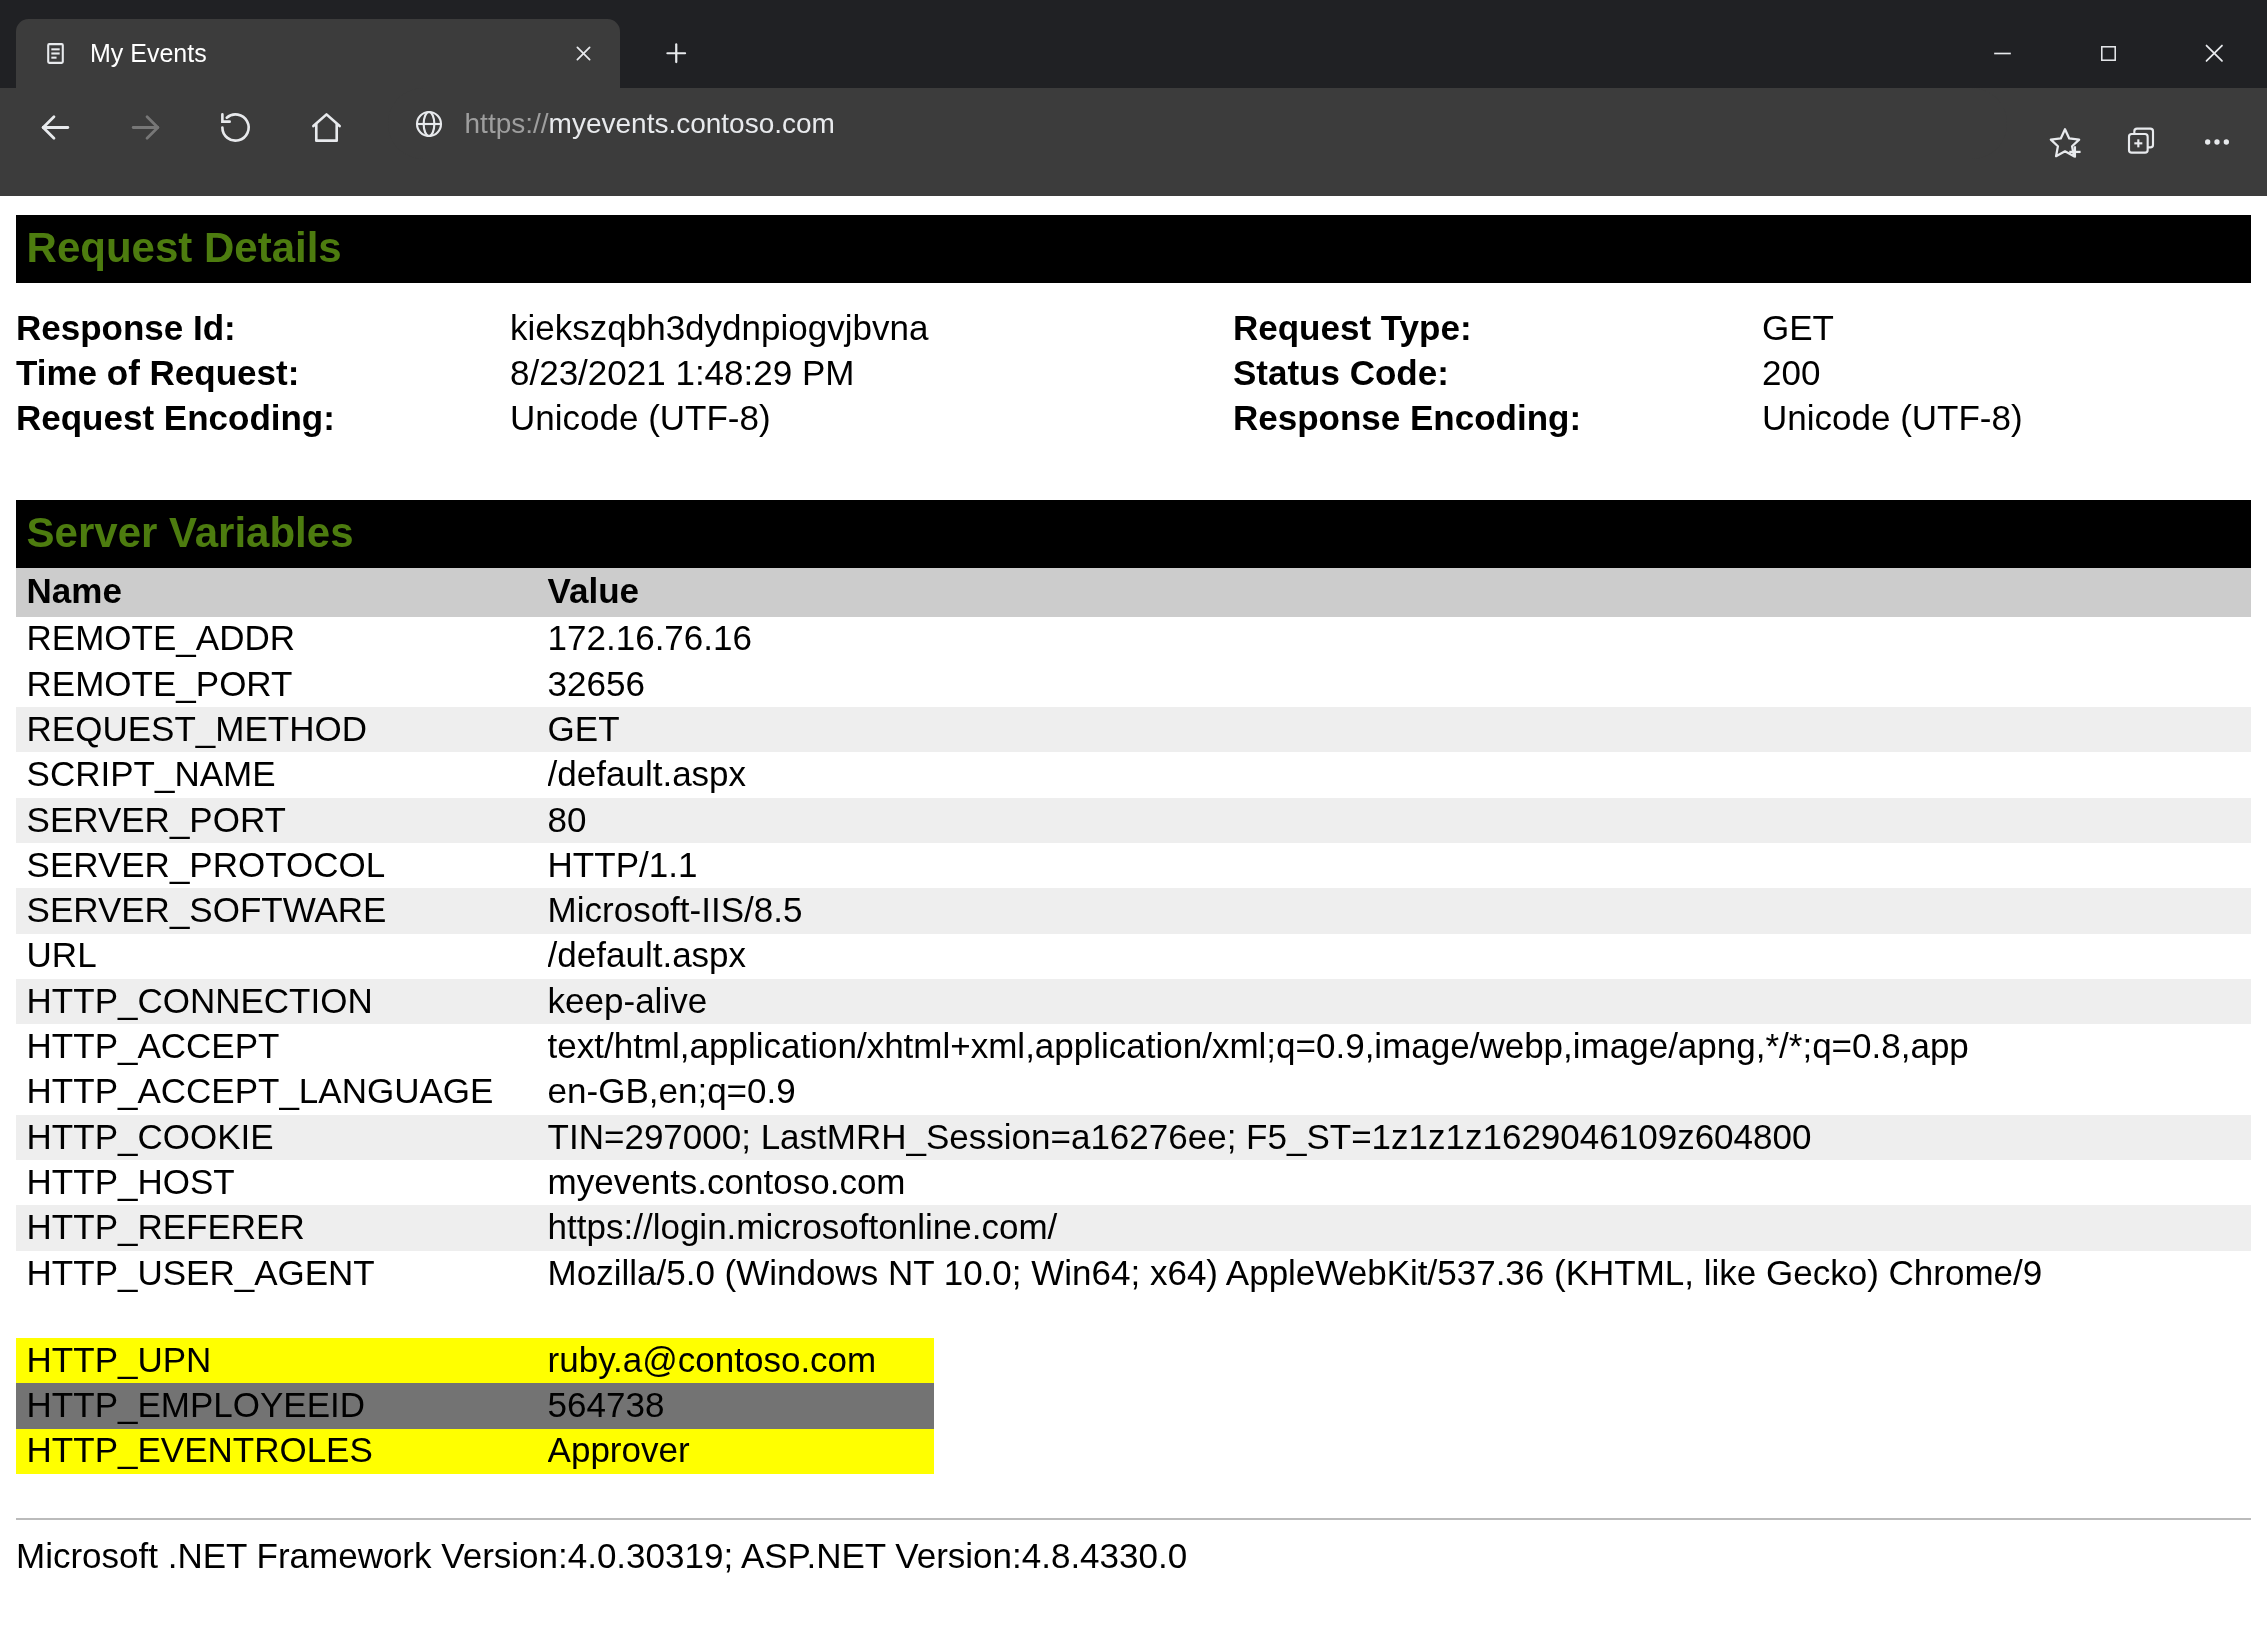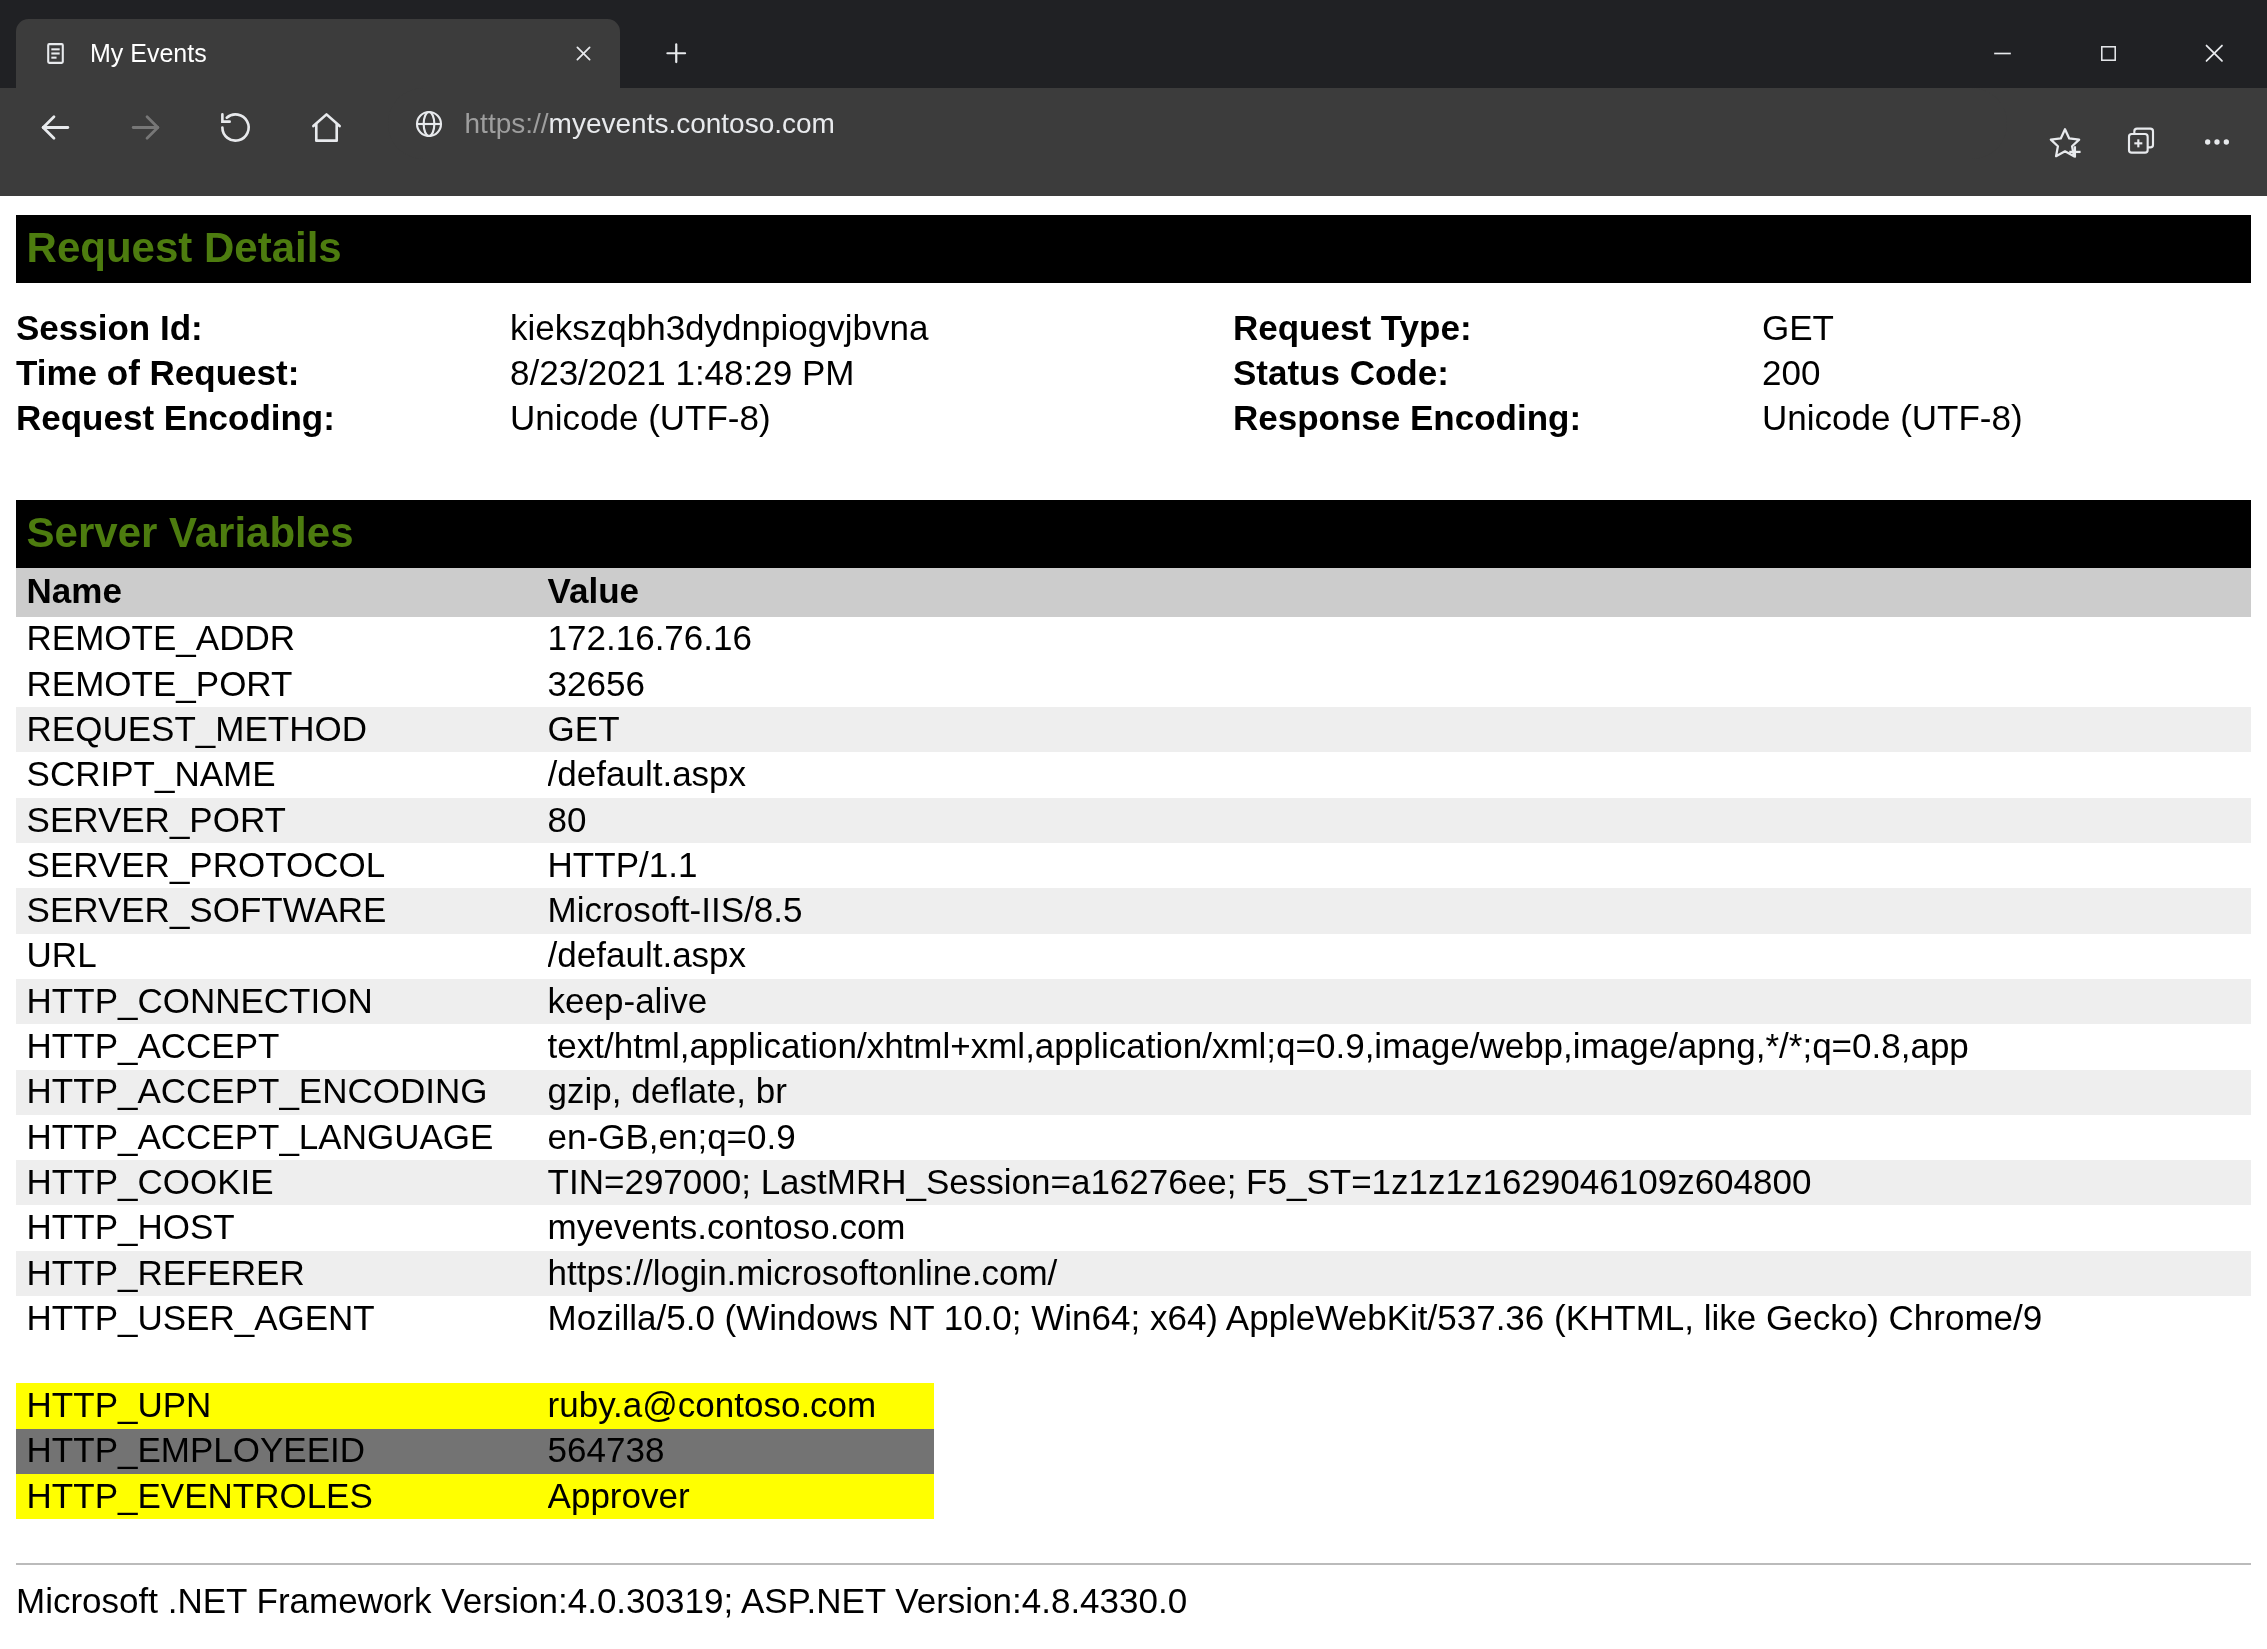--- a/index.html
+++ b/index.html
@@ -357,21 +357,21 @@
       </div>
     </div>
   </div>
 </div>
 
 <div class="content">
 
   <div class="section-header">Request Details</div>
 
   <div class="details-grid">
-    <div class="label">Session Id:</div>
+    <div class="label">Response Id:</div>
     <div>kiekszqbh3dydnpiogvjbvna</div>
     <div class="label">Request Type:</div>
     <div>GET</div>
 
     <div class="label">Time of Request:</div>
     <div>8/23/2021 1:48:29 PM</div>
     <div class="label">Status Code:</div>
     <div>200</div>
 
     <div class="label">Request Encoding:</div>
@@ -420,24 +420,20 @@
         <div class="n">URL</div>
         <div class="v">/default.aspx</div>
       </div>
     <div class="var-row alt">
         <div class="n">HTTP_CONNECTION</div>
         <div class="v">keep-alive</div>
       </div>
     <div class="var-row">
         <div class="n">HTTP_ACCEPT</div>
         <div class="v">text/html,application/xhtml+xml,application/xml;q=0.9,image/webp,image/apng,*/*;q=0.8,app</div>
-      </div>
-    <div class="var-row alt">
-        <div class="n">HTTP_ACCEPT_ENCODING</div>
-        <div class="v">gzip, deflate, br</div>
       </div>
     <div class="var-row">
         <div class="n">HTTP_ACCEPT_LANGUAGE</div>
         <div class="v">en-GB,en;q=0.9</div>
       </div>
     <div class="var-row alt">
         <div class="n">HTTP_COOKIE</div>
         <div class="v">TIN=297000; LastMRH_Session=a16276ee; F5_ST=1z1z1z1629046109z604800</div>
       </div>
     <div class="var-row">

